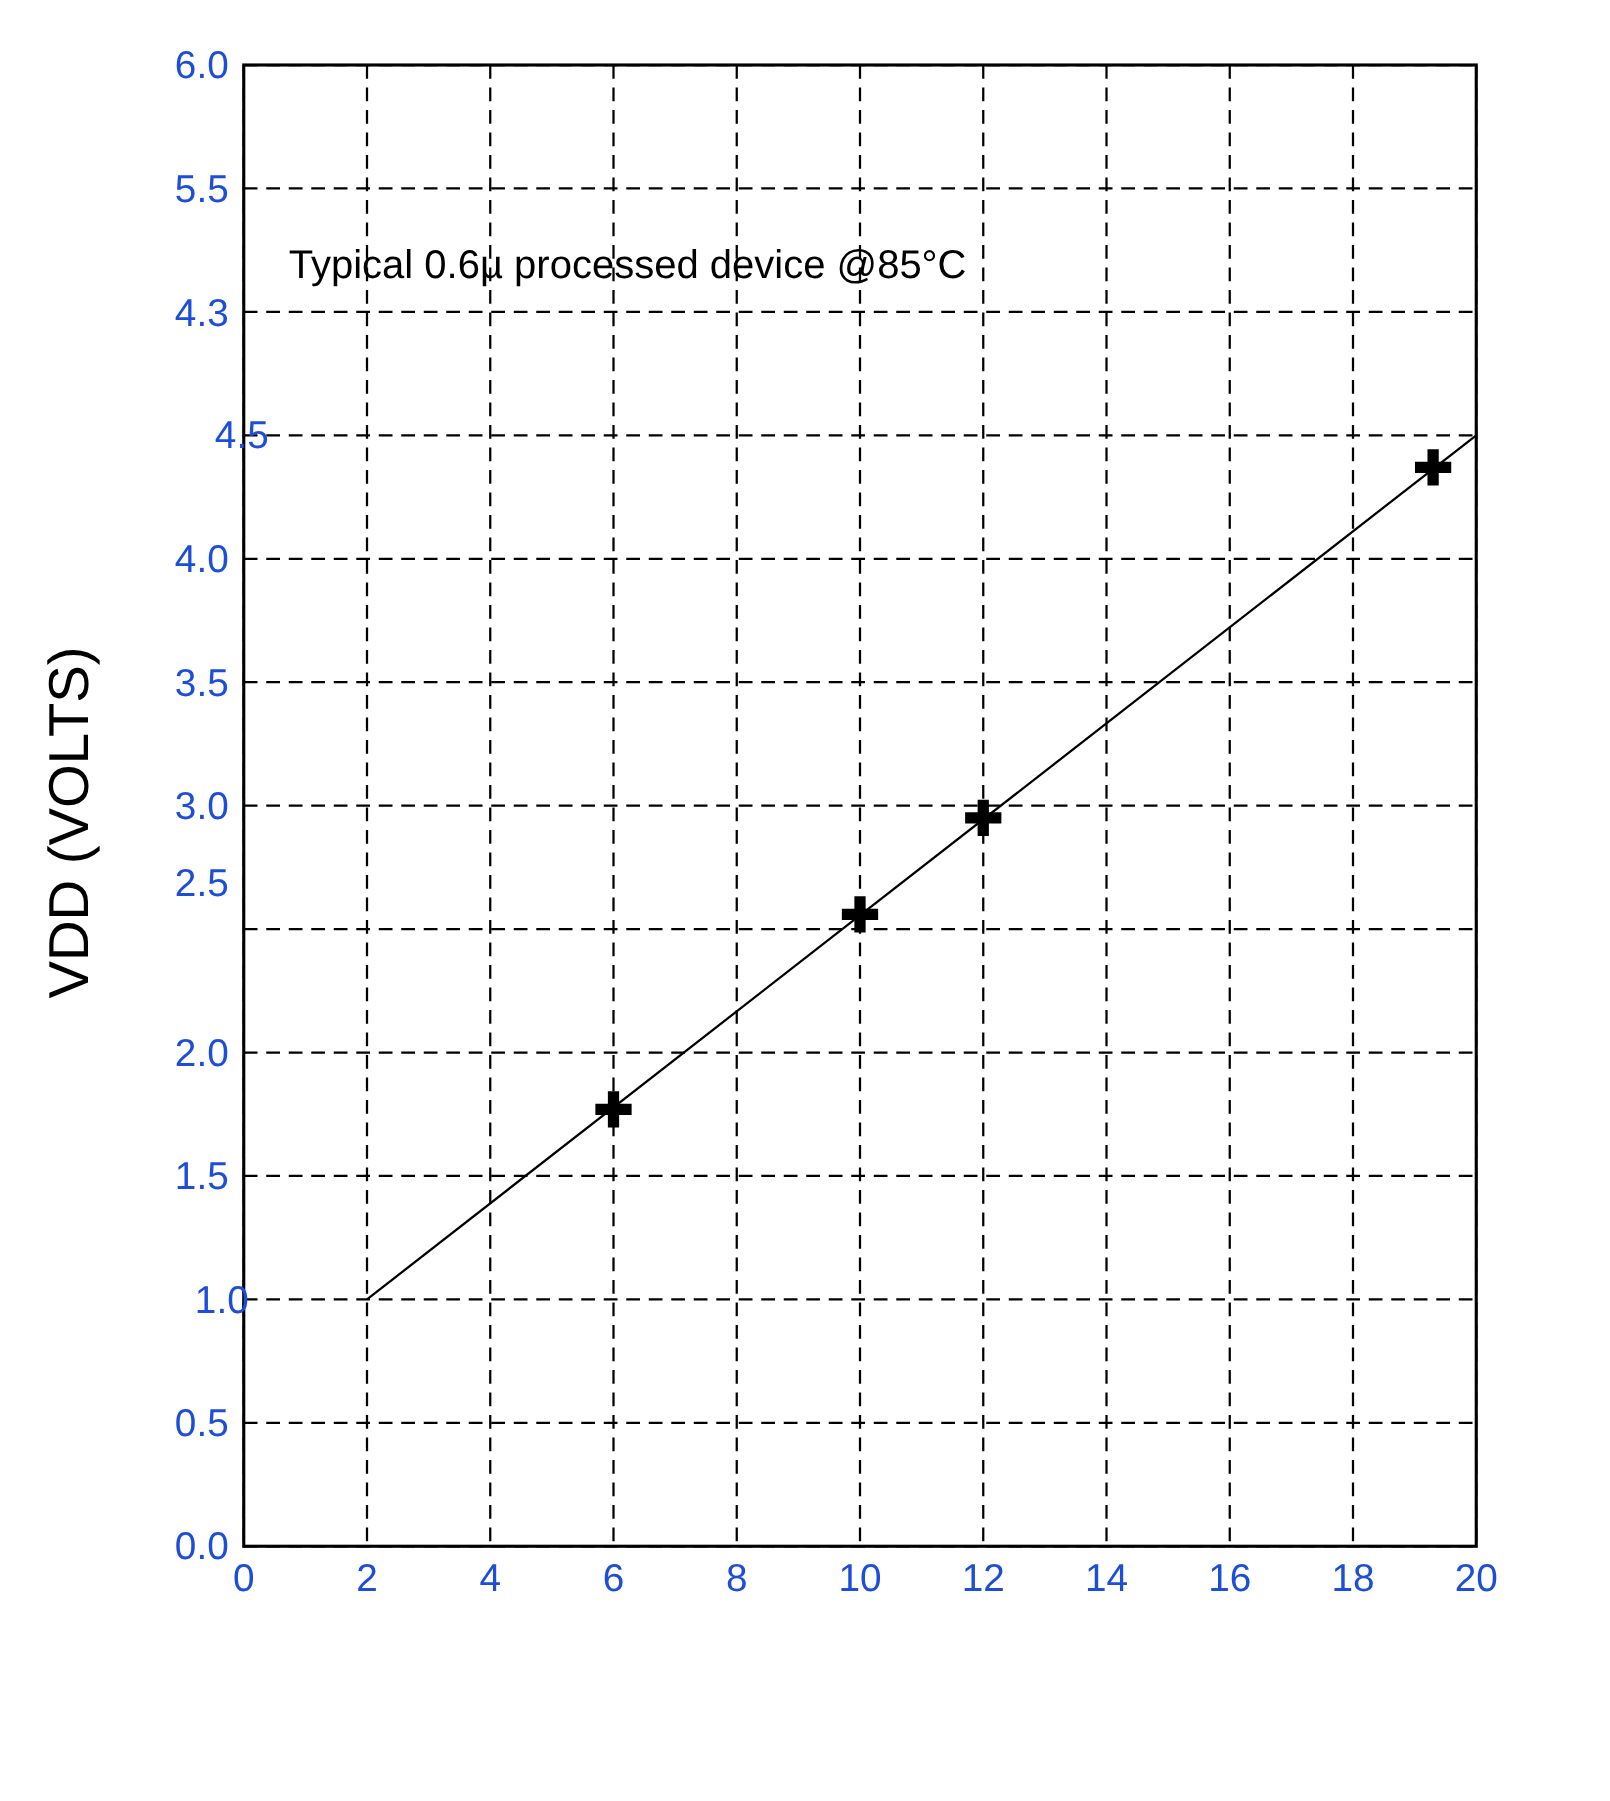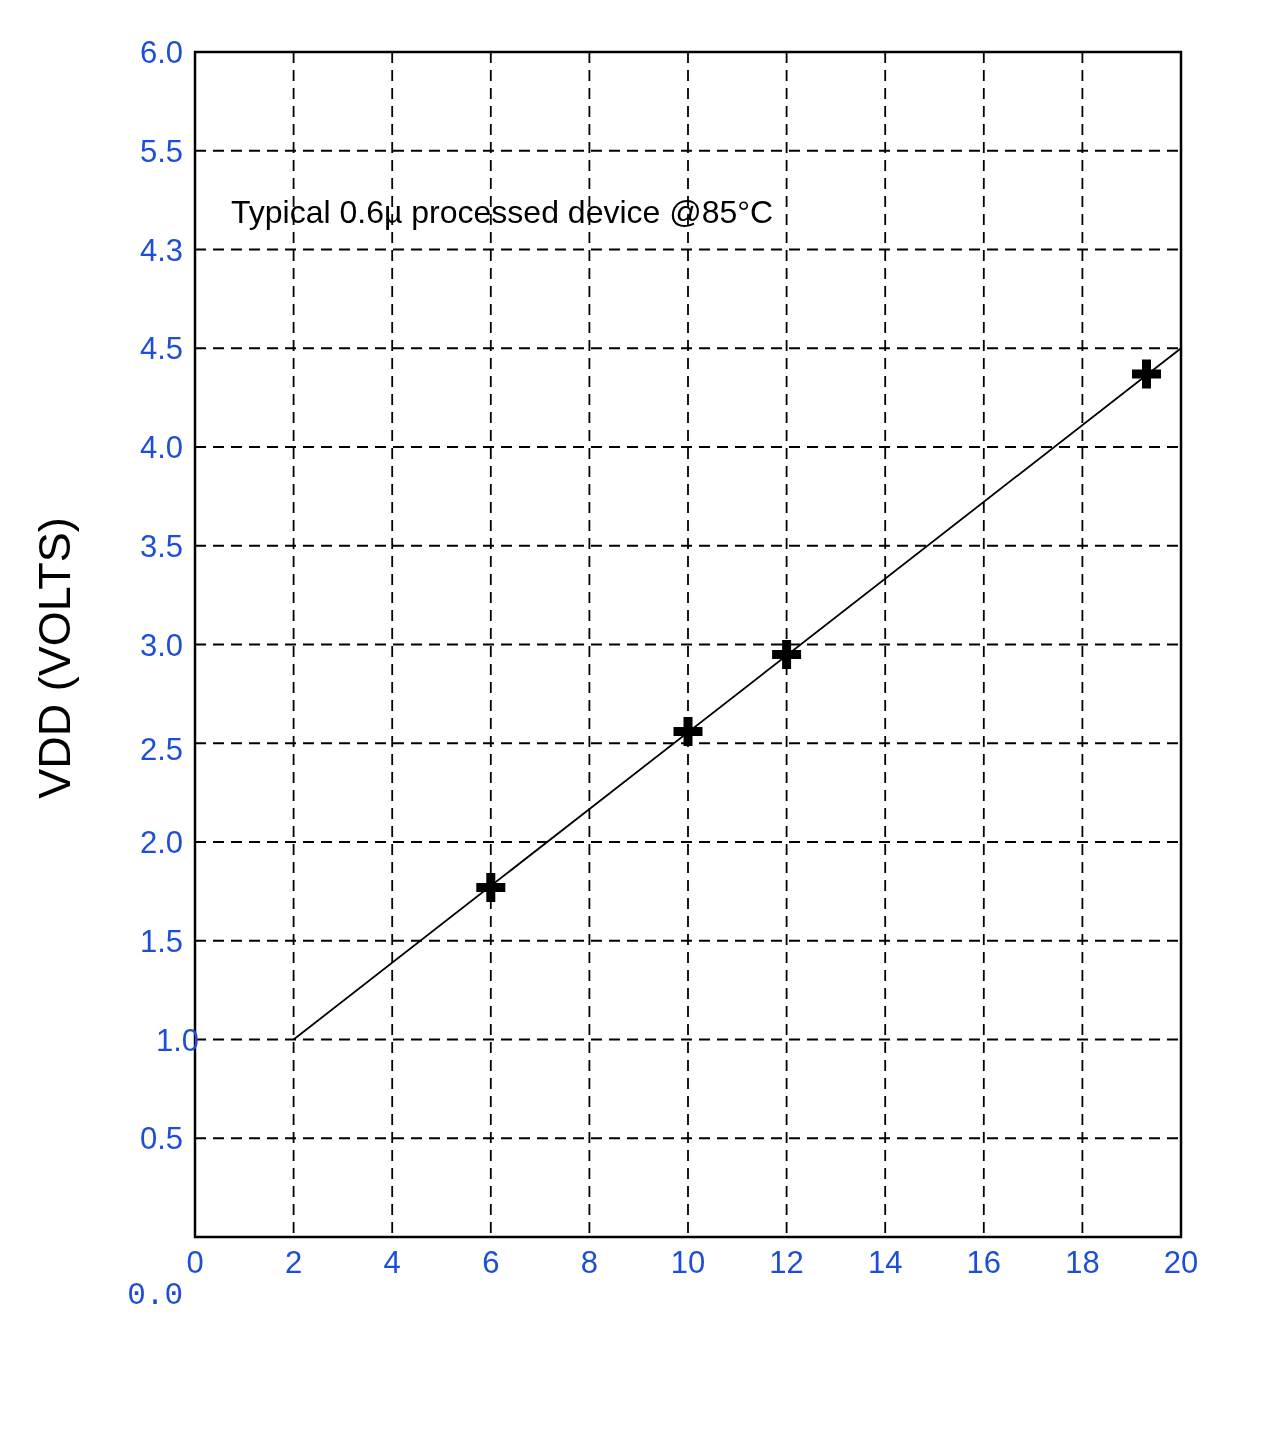--- a/index.html
+++ b/index.html
@@ -95,30 +95,30 @@
       <line x1="1082.4" y1="52" x2="1082.4" y2="1237" stroke="#000000" stroke-width="1.8" stroke-dasharray="11 7"></line>
       <line x1="1181" y1="52" x2="1181" y2="1237" stroke="#000000" stroke-width="1.8" stroke-dasharray="11 7"></line>
       <polyline points="293.6,1039.5 1181,348.25" fill="none" stroke="#000000" stroke-width="1.8"></polyline>
       <path d="M 476.3 887.425 H 505.3 M 490.8 872.925 V 901.925" stroke="#000000" stroke-width="9" fill="none"></path>
       <path d="M 673.5 731.4 H 702.5 M 688 716.9 V 745.9" stroke="#000000" stroke-width="9" fill="none"></path>
       <path d="M 772.1 654.375 H 801.1 M 786.6 639.875 V 668.875" stroke="#000000" stroke-width="9" fill="none"></path>
       <path d="M 1131.9900000000002 373.92499999999995 H 1160.9900000000002 M 1146.4900000000002 359.42499999999995 V 388.42499999999995" stroke="#000000" stroke-width="9" fill="none"></path>
       <rect x="195" y="52" width="986" height="1185" fill="none" stroke="#000000" stroke-width="2.5"></rect>
     </svg>
   <div id="yticks">
-      <div class="tick-label ytick" style="top: 1295px; font-family: Liberation Mono, monospace;">0.0</div>
+      <div class="tick-label ytick" style="top: 1237px;">0.0</div>
       <div class="tick-label ytick" style="top: 1138.25px;">0.5</div>
       <div class="tick-label ytick" style="top: 1039.5px; margin-left: 16px;">1.0</div>
       <div class="tick-label ytick" style="top: 940.75px;">1.5</div>
       <div class="tick-label ytick" style="top: 842px;">2.0</div>
-      <div class="tick-label ytick" style="top: 749px; text-align: right;">2.5</div>
+      <div class="tick-label ytick" style="top: 706px; text-align: right;">2.5</div>
       <div class="tick-label ytick" style="top: 644.5px;">3.0</div>
       <div class="tick-label ytick" style="top: 545.75px;">3.5</div>
       <div class="tick-label ytick" style="top: 447px;">4.0</div>
-      <div class="tick-label ytick" style="top: 348.25px;">4.5</div>
+      <div class="tick-label ytick" style="top: 348.25px; padding-left: 32px;">4.5</div>
       <div class="tick-label ytick" style="top: 249.5px;">4.3</div>
       <div class="tick-label ytick" style="top: 150.75px;">5.5</div>
       <div class="tick-label ytick" style="top: 52px;">6.0</div>
     </div>
   <div id="xticks">
       <div class="tick-label xtick" style="left: 195px; top: 1247px;">0</div>
       <div class="tick-label xtick" style="left: 293.6px; top: 1247px;">2</div>
       <div class="tick-label xtick" style="left: 392.2px; top: 1247px;">4</div>
       <div class="tick-label xtick" style="left: 490.8px; top: 1247px;">6</div>
       <div class="tick-label xtick" style="left: 589.4px; top: 1247px;">8</div>

